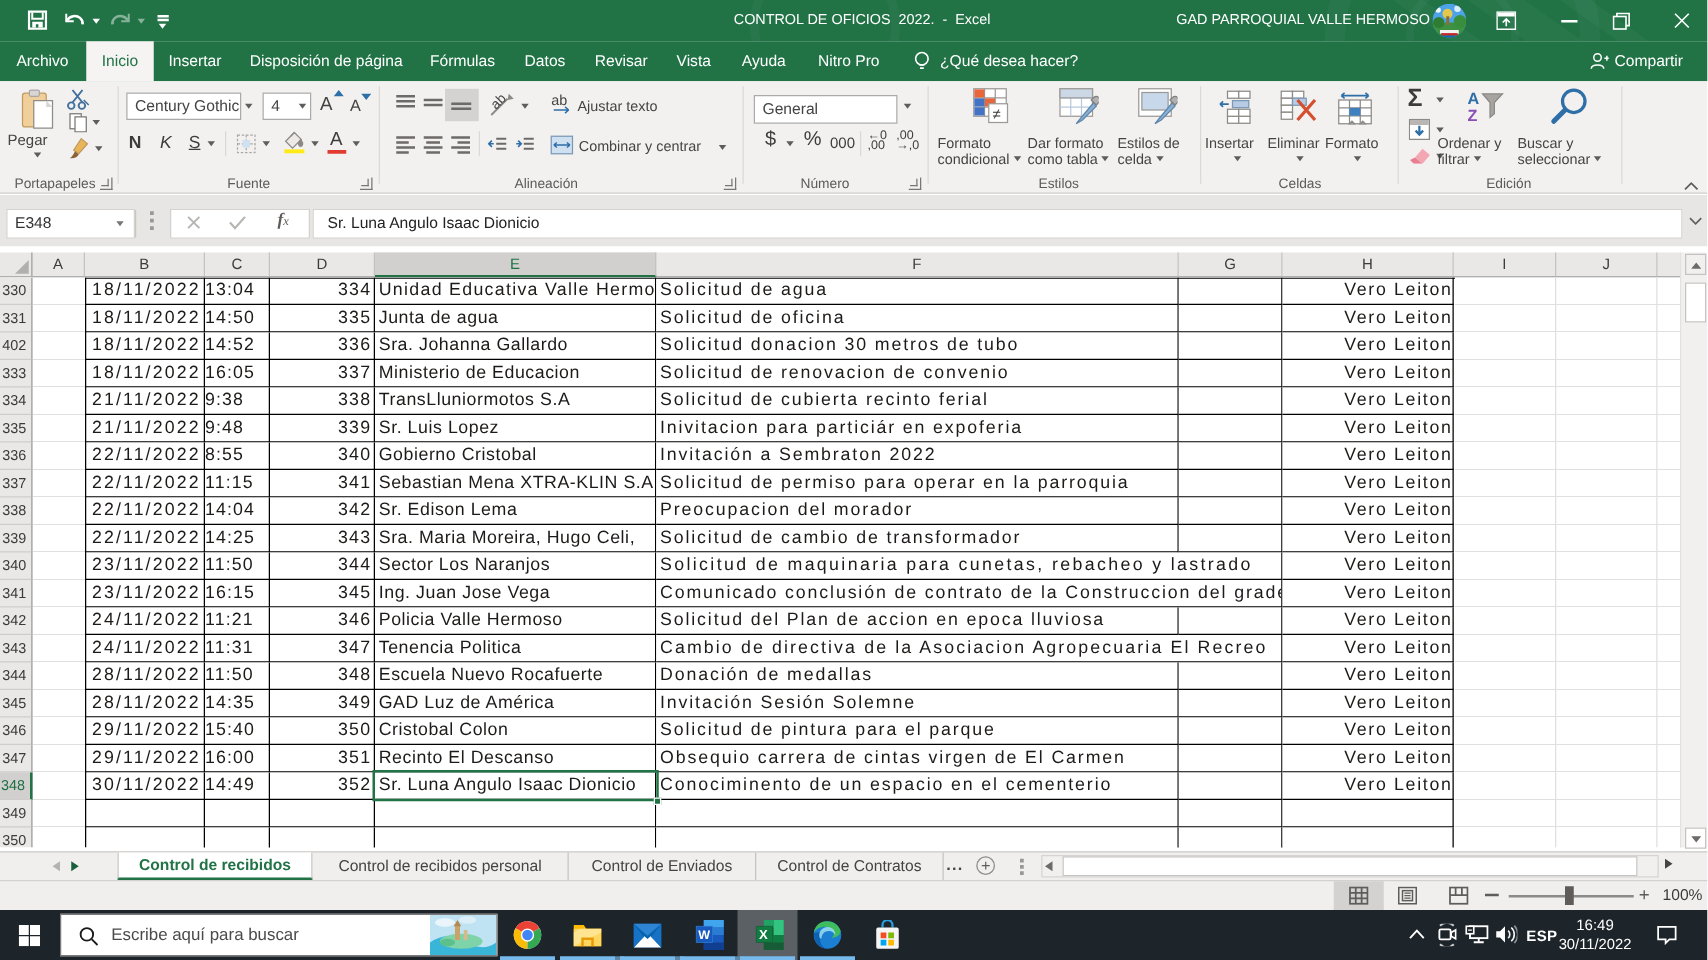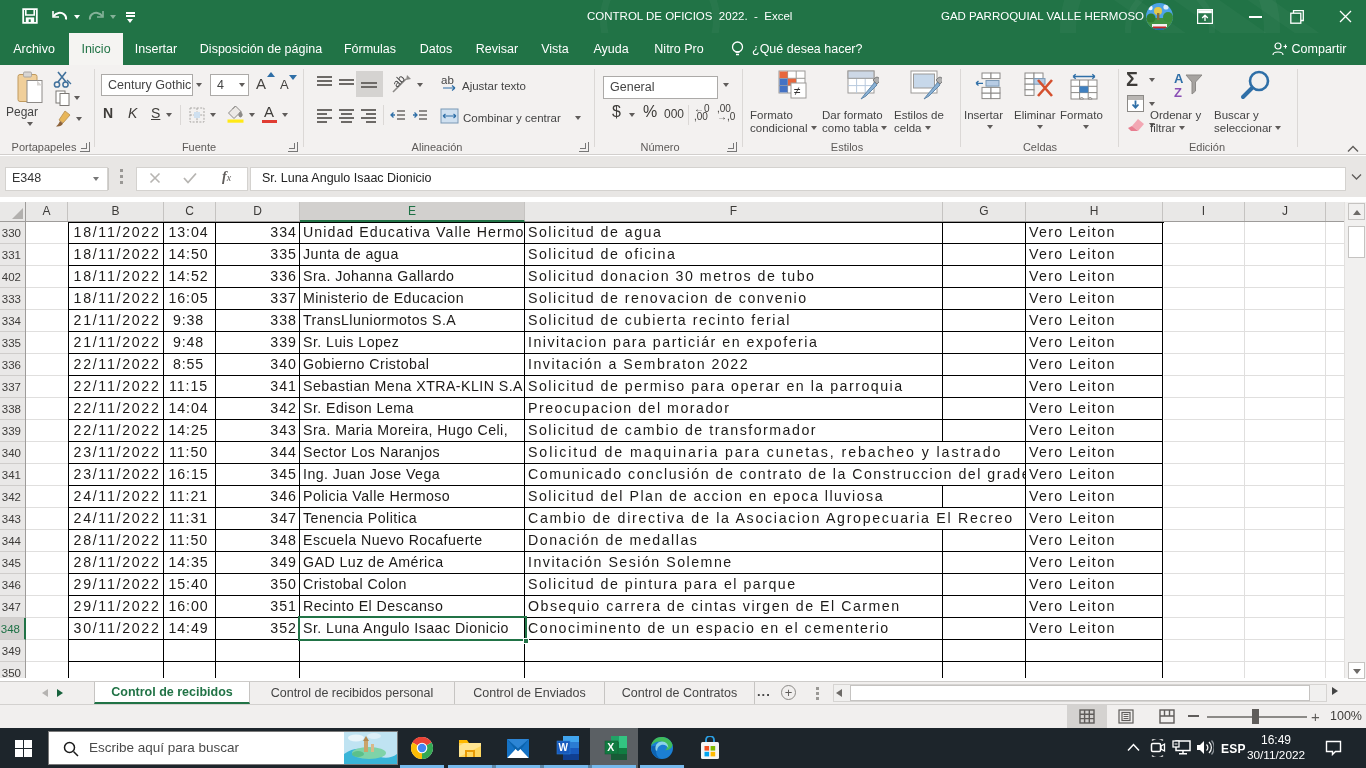--- a/index.html
+++ b/index.html
@@ -30,25 +30,25 @@
 
 #chead{left:0;top:202px;width:1344px;height:20px;background:#e9e8e7;border-bottom:1px solid #9e9c9a}
 .ch{position:absolute;top:0;height:19px;line-height:19px;font-size:12px;color:#3d3b39;text-align:center;border-right:1px solid #c5c3c1}
 
 #grid{left:0;top:222px;width:1344px;height:456px;background:#fff;overflow:hidden}
 #rowhead{position:absolute;left:0;top:0;width:26px;height:456px;background:#e9e8e7;border-right:1px solid #9e9c9a}
 .rh{position:absolute;left:0;width:25px;height:22px;line-height:22px;font-size:11.5px;color:#3d3b39;text-align:right;padding-right:4px;border-bottom:1px solid #cfcdcb}
 #tbl{position:absolute;left:68px;top:0;width:1096px;height:456px}
 .tc{position:absolute;height:22px;line-height:21px;font-size:14.2px;color:#1d1b19;letter-spacing:.35px;border-right:1px solid #000;border-bottom:1px solid #000;overflow:hidden;white-space:nowrap;background:#fff}
 .cB{text-align:right;padding-right:2.5px;letter-spacing:1.7px}
-.cC{text-align:center;padding-right:2px;letter-spacing:.9px}
+.cC{text-align:right;padding-right:20px;letter-spacing:.9px}
 .cD{text-align:right;padding-right:2px;letter-spacing:1px}
 .cE{text-align:left;padding-left:3px;letter-spacing:.45px}
 .cF{text-align:left;padding-left:3px;letter-spacing:1.5px}
-.cH{text-align:left;padding-left:3px;letter-spacing:1.35px}
+.cH{text-align:right;padding-left:3px;letter-spacing:1.35px}
 
 #sheetbar{left:0;top:681px;width:1366px;height:23px;background:#f1efee;border-top:1px solid #cdcbc9}
 .stab{position:absolute;top:0;height:22px;line-height:22px;font-size:12.5px;color:#444;text-align:center;border-right:1px solid #c6c4c2}
 
 #status{left:0;top:704px;width:1366px;height:24px;background:#f1efee;border-top:1px solid #d3d1cf}
 
 #task{left:0;top:728px;width:1366px;height:40px;background:#1d252b}
 .tbu{position:absolute;top:37px;height:3px;background:#76b9ed}
 .trayico{position:absolute;color:#fff}
 </style></head>

